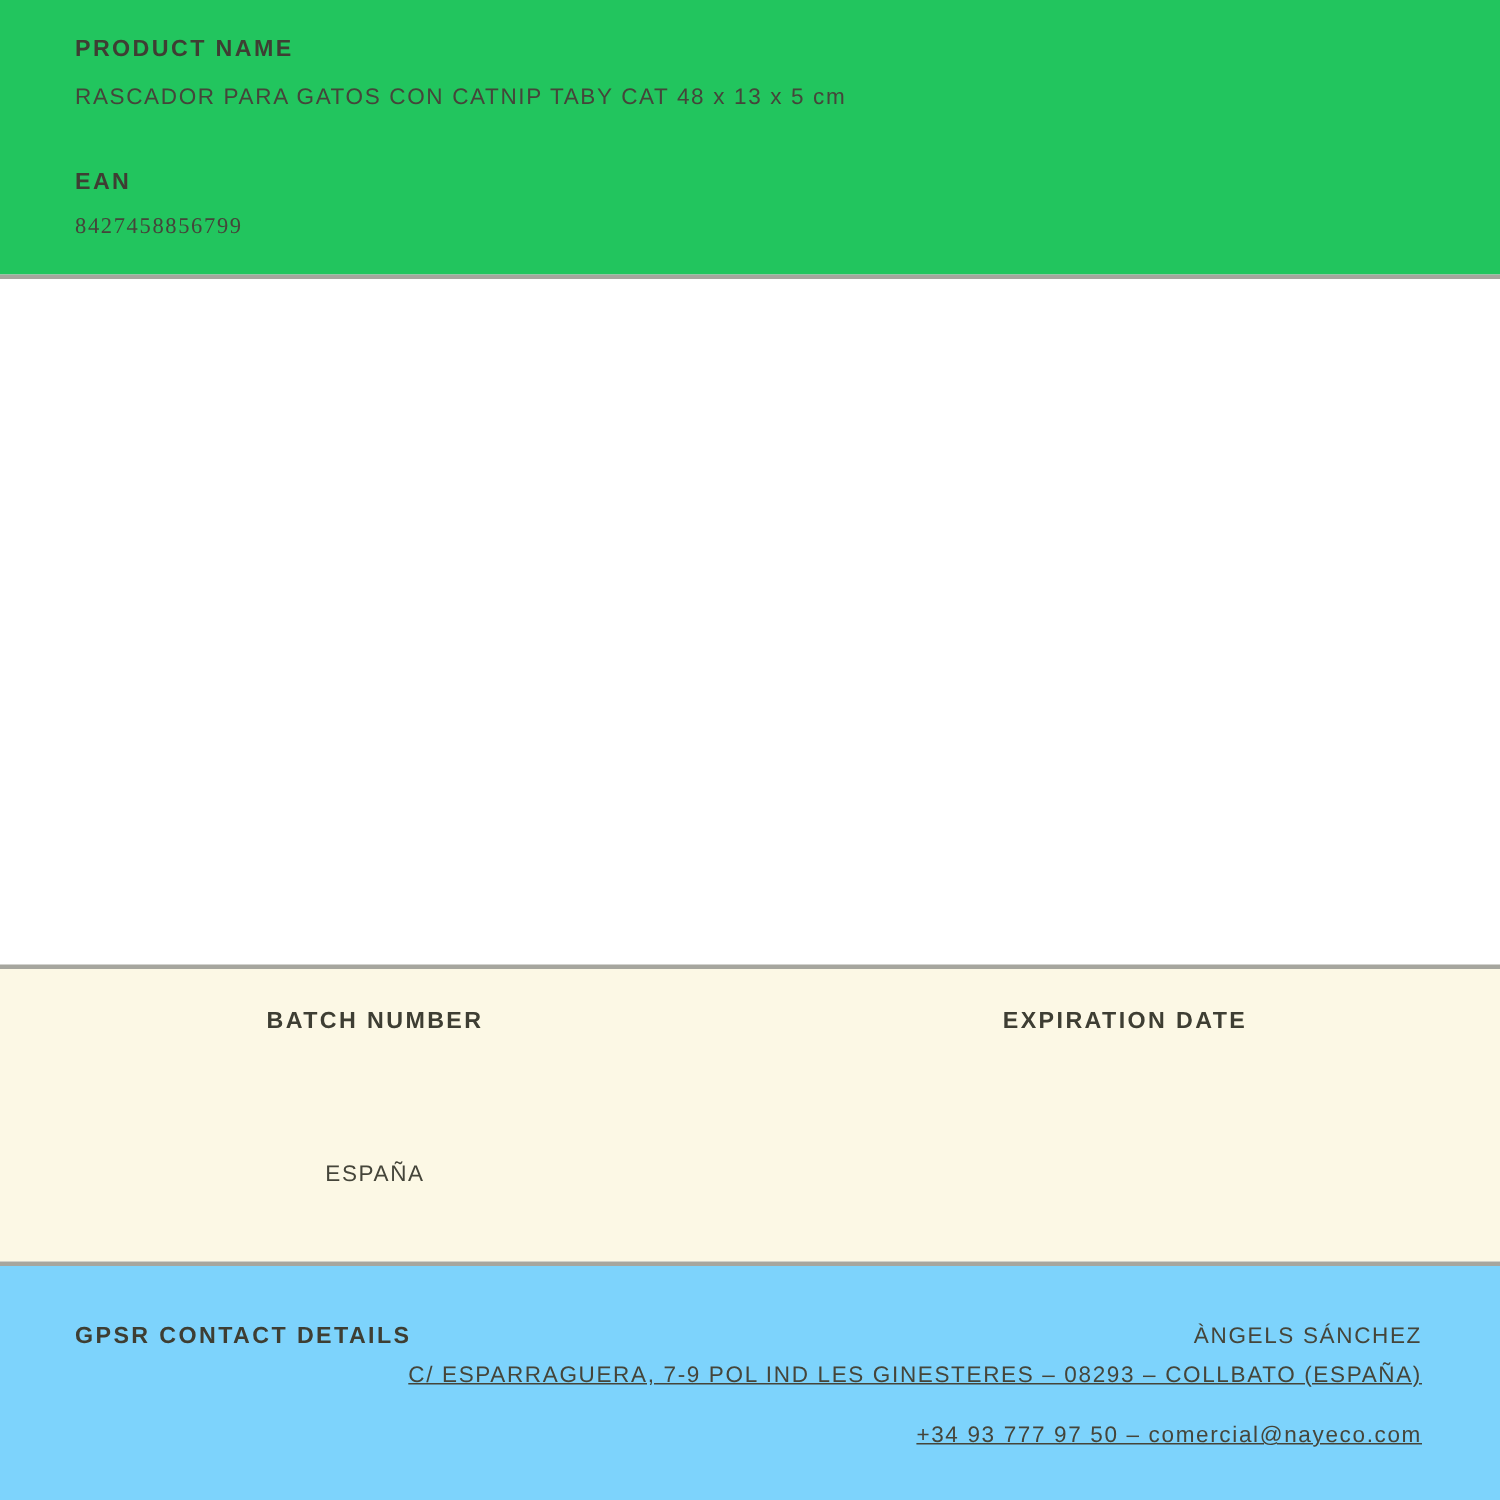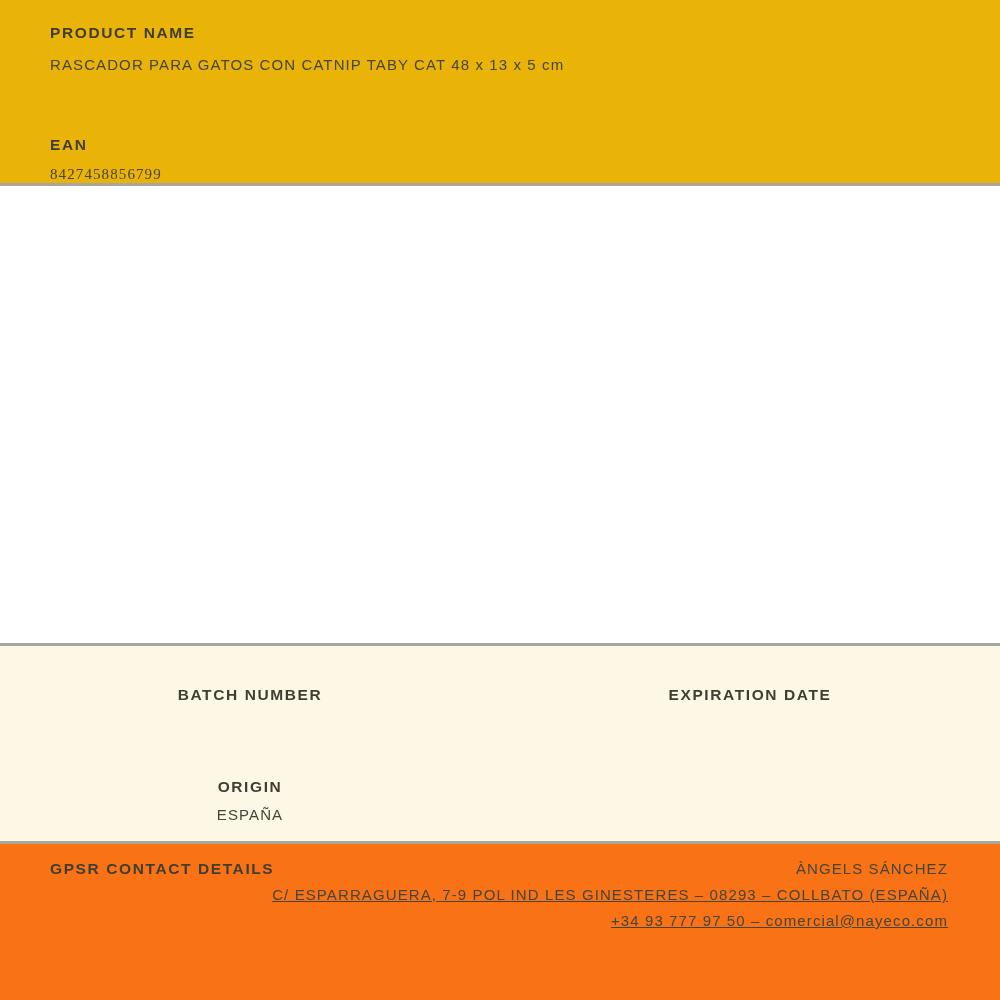--- a/index.html
+++ b/index.html
@@ -8,78 +8,78 @@
     height: 1000px;
     font-family: "Liberation Sans", "DejaVu Sans", sans-serif;
     color: #3e3e33;
     background: #ffffff;
     overflow: hidden;
   }
   .page { width: 1000px; height: 1000px; display: flex; flex-direction: column; }
 
   .section-product {
     height: 183px;
-    background: #eab308;
+    background: #22c55e;
     padding: 24px 50px 0 50px;
   }
   .divider { height: 3px; background: #a6a69e; }
 
   .label {
     font-size: 15.5px;
     font-weight: 700;
     letter-spacing: 1.6px;
     color: #3e3e33;
   }
   .value {
     font-size: 15px;
     font-weight: 400;
     letter-spacing: 1.1px;
     color: #45453a;
   }
   .section-product .value { margin-top: 14px; }
-  .ean-block { margin-top: 63px; }
+  .ean-block { margin-top: 40px; }
   .ean-block .value { margin-top: 12px; font-family: Liberation Serif, serif; }
 
   .section-image {
     height: 457px;
     background: #ffffff;
   }
 
   .section-details {
     height: 195px;
     background: #fcf8e5;
-    padding-top: 40px;
+    padding-top: 26px;
   }
   .details-row {
     display: flex;
     width: 100%;
   }
   .details-row + .details-row { margin-top: 74px; }
   .details-cell {
     width: 50%;
     text-align: center;
   }
   .details-cell .value { margin-top: 10px; }
 
   .section-contact {
     height: 156px;
-    background: #f97316;
-    padding: 16px 52px 0 50px;
+    background: #7dd3fc;
+    padding: 38px 52px 0 50px;
   }
   .contact-row-top {
     display: flex;
     justify-content: space-between;
     align-items: baseline;
   }
   .contact-line-right {
     text-align: right;
     margin-top: 8px;
     text-decoration: underline;
   }
-  .contact-line-right + .contact-line-right { margin-top: 9px; }
+  .contact-line-right + .contact-line-right { margin-top: 23px; }
 </style>
 </head>
 <body>
 
 <div class="page">
 
   <div class="section-product">
     <div class="label">PRODUCT NAME</div>
     <div class="value">RASCADOR PARA GATOS CON CATNIP TABY CAT 48 x 13 x 5 cm</div>
     <div class="ean-block">
@@ -98,21 +98,20 @@
     <div class="details-row">
       <div class="details-cell">
         <div class="label">BATCH NUMBER</div>
       </div>
       <div class="details-cell">
         <div class="label">EXPIRATION DATE</div>
       </div>
     </div>
     <div class="details-row">
       <div class="details-cell">
-        <div class="label">ORIGIN</div>
         <div class="value">ESPAÑA</div>
       </div>
     </div>
   </div>
 
   <div class="divider"></div>
 
   <div class="section-contact">
     <div class="contact-row-top">
       <div class="label">GPSR CONTACT DETAILS</div>

